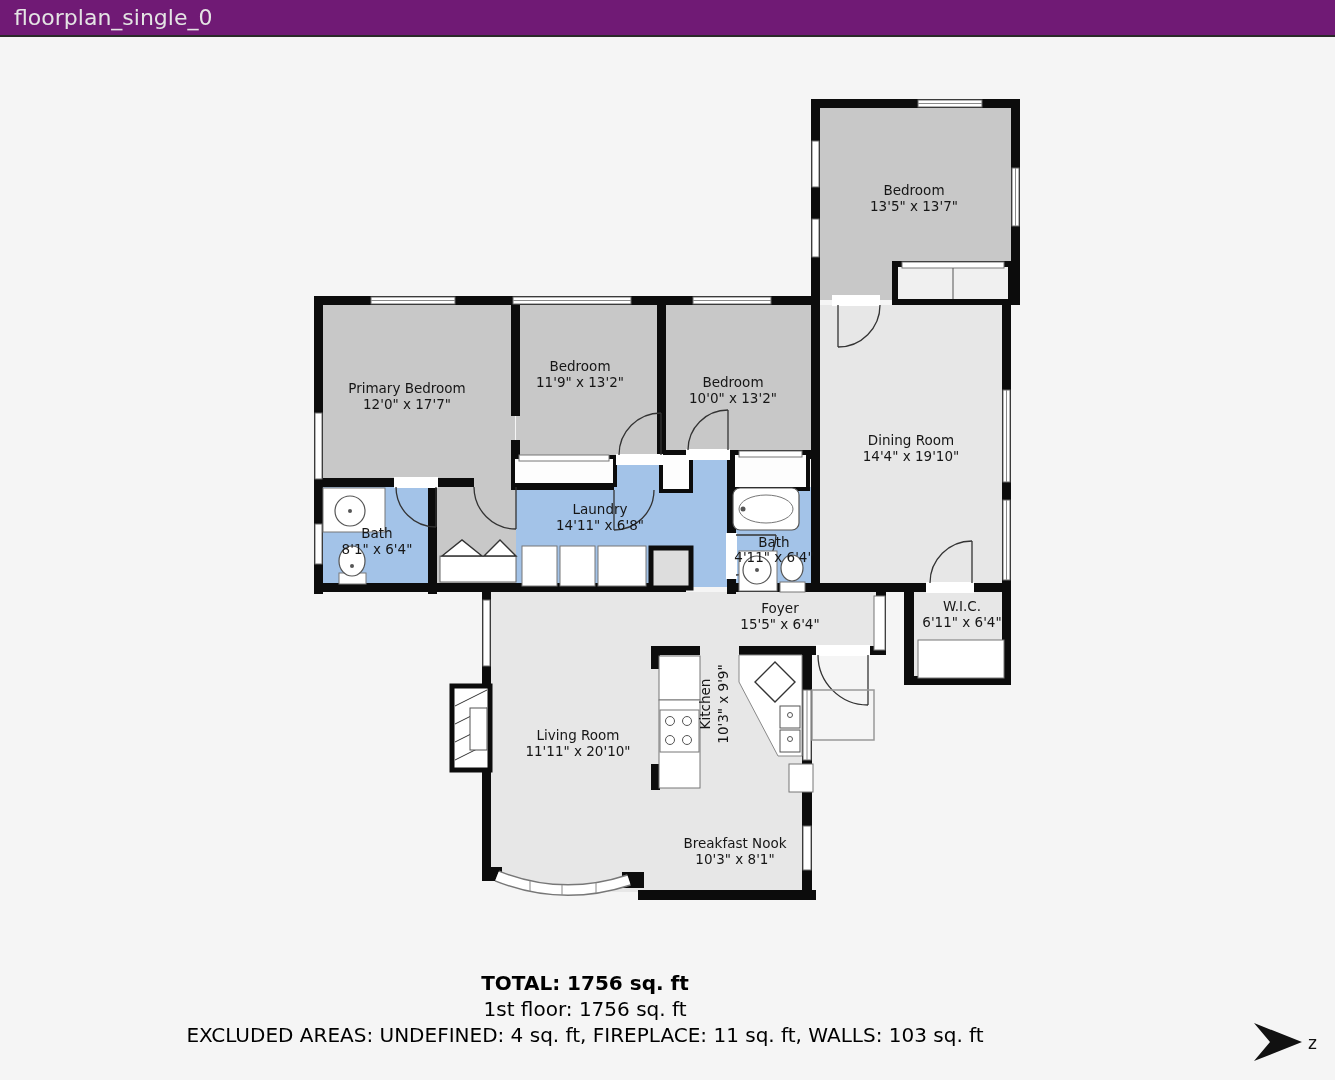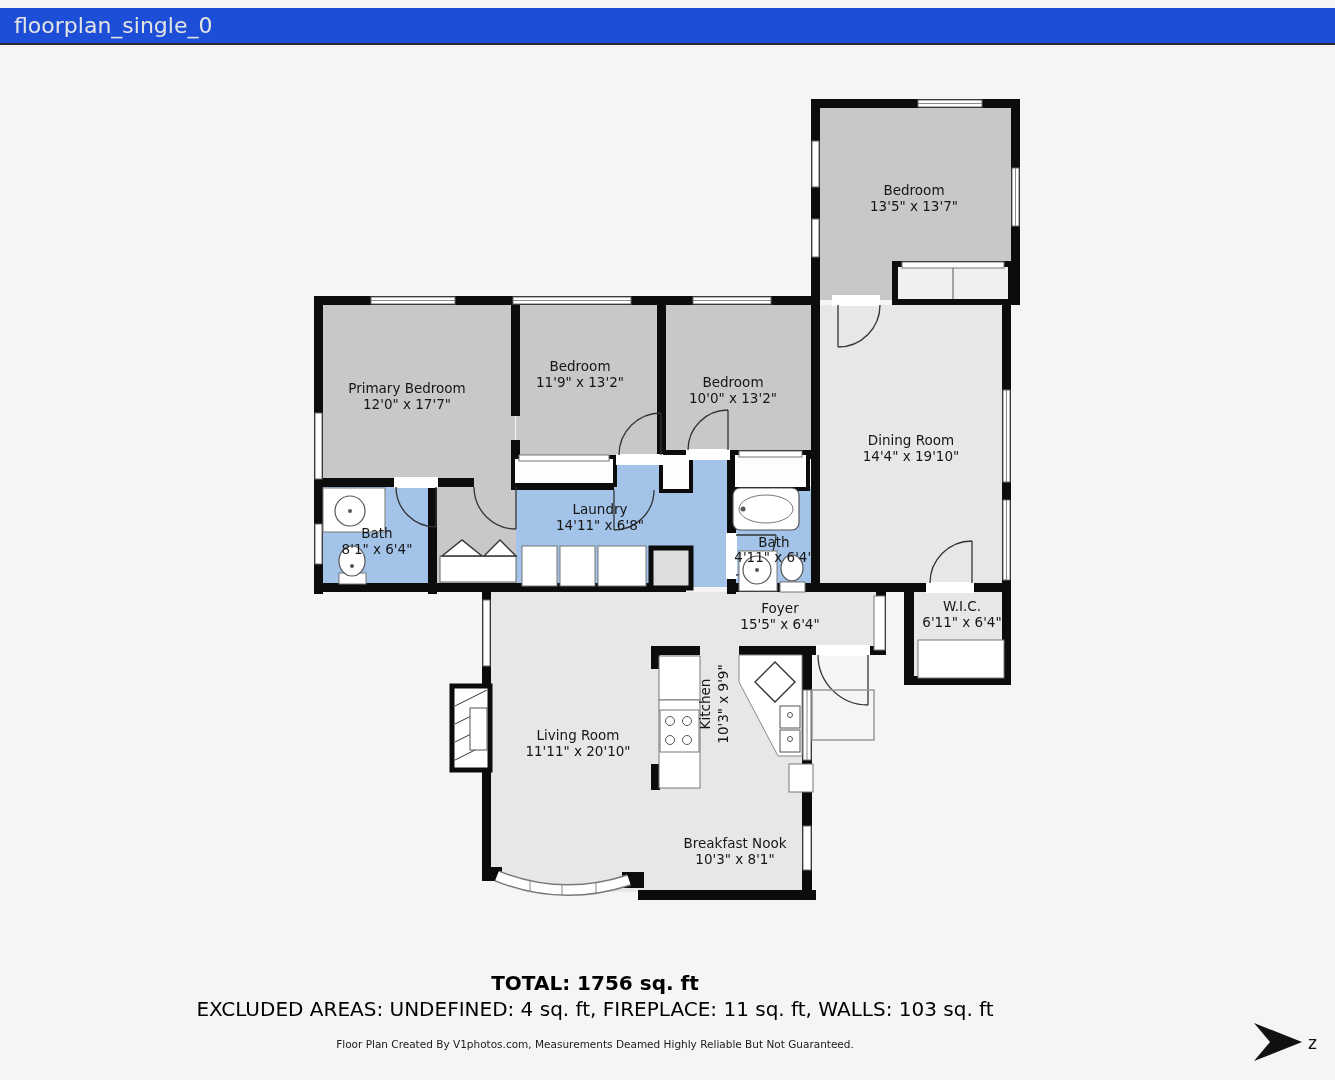--- a/index.html
+++ b/index.html
@@ -1,21 +1,21 @@
 <!DOCTYPE html>
 <html><head>
 <meta charset="utf-8">
 <style>
   html,body{margin:0;padding:0;width:1335px;height:1080px;background:#f5f5f5;overflow:hidden;
     font-family:"DejaVu Sans", sans-serif;}
-  .titlebar{position:absolute;left:0;top:8px;width:1335px;height:37px;background:#1d4ed8;
+  .titlebar{position:absolute;left:0;top:0;width:1335px;height:37px;background:#701a75;
     border-bottom:2px solid #2a2a2a;box-sizing:border-box;}
   .titlebar span{display:block;padding-left:14px;line-height:35px;font-size:22px;color:#e4e4e4;}
   #plan{position:absolute;left:0;top:39px;}
-  .footer{position:absolute;left:16px;top:970px;width:1158px;text-align:center;color:#000;}
+  .footer{position:absolute;left:6px;top:970px;width:1158px;text-align:center;color:#000;}
   .footer .l1{font-size:20px;font-weight:bold;line-height:26px;}
   .footer .l2,.footer .l3{font-size:20px;line-height:26px;}
   .footer .l4{font-size:10.5px;margin-top:16px;color:#1a1a1a;}
   .compass{position:absolute;left:1240px;top:1015px;width:90px;height:55px;}
   
   .wall{fill:#0c0c0c;}
   .win{fill:#ffffff;stroke:#6a6a6a;stroke-width:1;}
   .winline{stroke:#8a8a8a;stroke-width:1;}
   .fixt{fill:#ffffff;stroke:#777;stroke-width:1;}
   .arc{fill:none;stroke:#333;stroke-width:1.3;}
@@ -285,20 +285,20 @@
     <text class="lbl" x="578" y="756">11'11" x 20'10"</text>
     <text class="lbl" x="710" y="704" transform="rotate(-90 710 704)">Kitchen</text>
     <text class="lbl" x="728" y="704" transform="rotate(-90 728 704)">10'3" x 9'9"</text>
     <text class="lbl" x="735" y="848">Breakfast Nook</text>
     <text class="lbl" x="735" y="864">10'3" x 8'1"</text>
   </g>
 </svg>
 
 <div class="footer">
   <div class="l1">TOTAL: 1756 sq. ft</div>
+  <div class="l2">1st floor: 1756 sq. ft</div>
   <div class="l3">EXCLUDED AREAS: UNDEFINED: 4 sq. ft, FIREPLACE: 11 sq. ft, WALLS: 103 sq. ft</div>
-  <div class="l4">Floor Plan Created By V1photos.com, Measurements Deamed Highly Reliable But Not Guaranteed.</div>
 </div>
 
 <svg class="compass" viewBox="0 0 90 55">
   <polygon points="14,8 62,27 14,46 30,27" fill="#111"></polygon>
   <text x="68" y="34" font-size="17" font-family="DejaVu Sans, sans-serif" fill="#111">z</text>
 </svg>
 
 </body></html>

